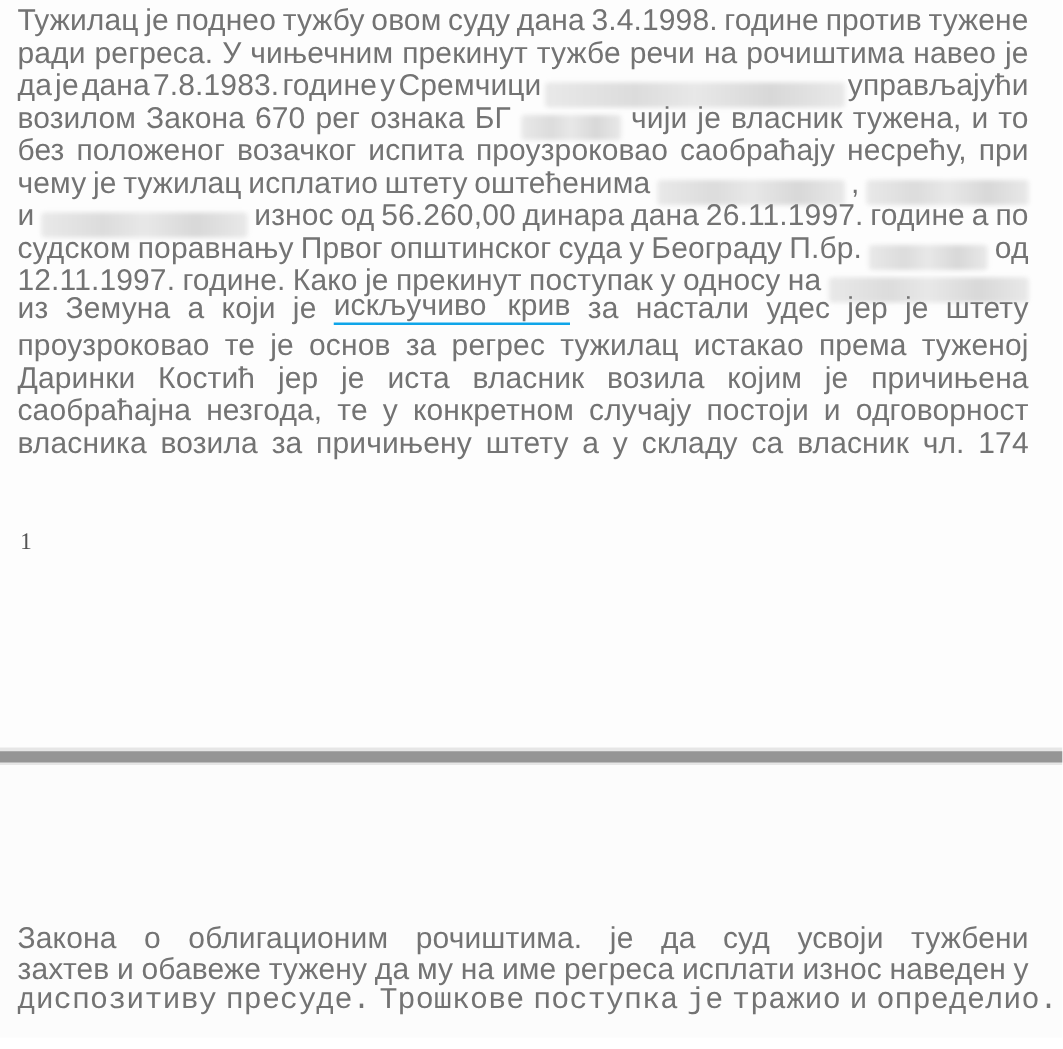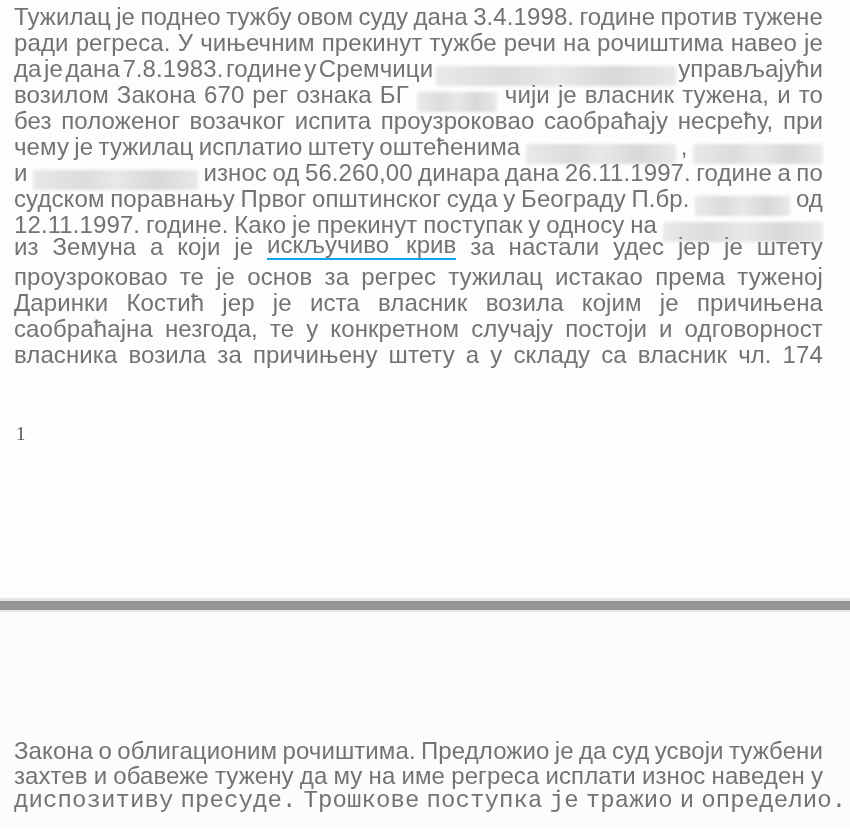--- a/index.html
+++ b/index.html
@@ -220,21 +220,20 @@
 <div class="separator">
   <div class="separator-band"></div>
 </div>
 
 <div class="page page-bottom">
   <div class="line" style="top:126px">
     <span class="w">Закона</span>
     <span class="w">о</span>
     <span class="w">облигационим</span>
     <span class="w">рочиштима.</span>
-    <span class="w">Предложио</span>
     <span class="w">је</span>
     <span class="w">да</span>
     <span class="w">суд</span>
     <span class="w">усвоји</span>
     <span class="w">тужбени</span>
   </div>
 
   <div class="line" style="top:151px">
     <span class="w">захтев</span>
     <span class="w">и</span>

